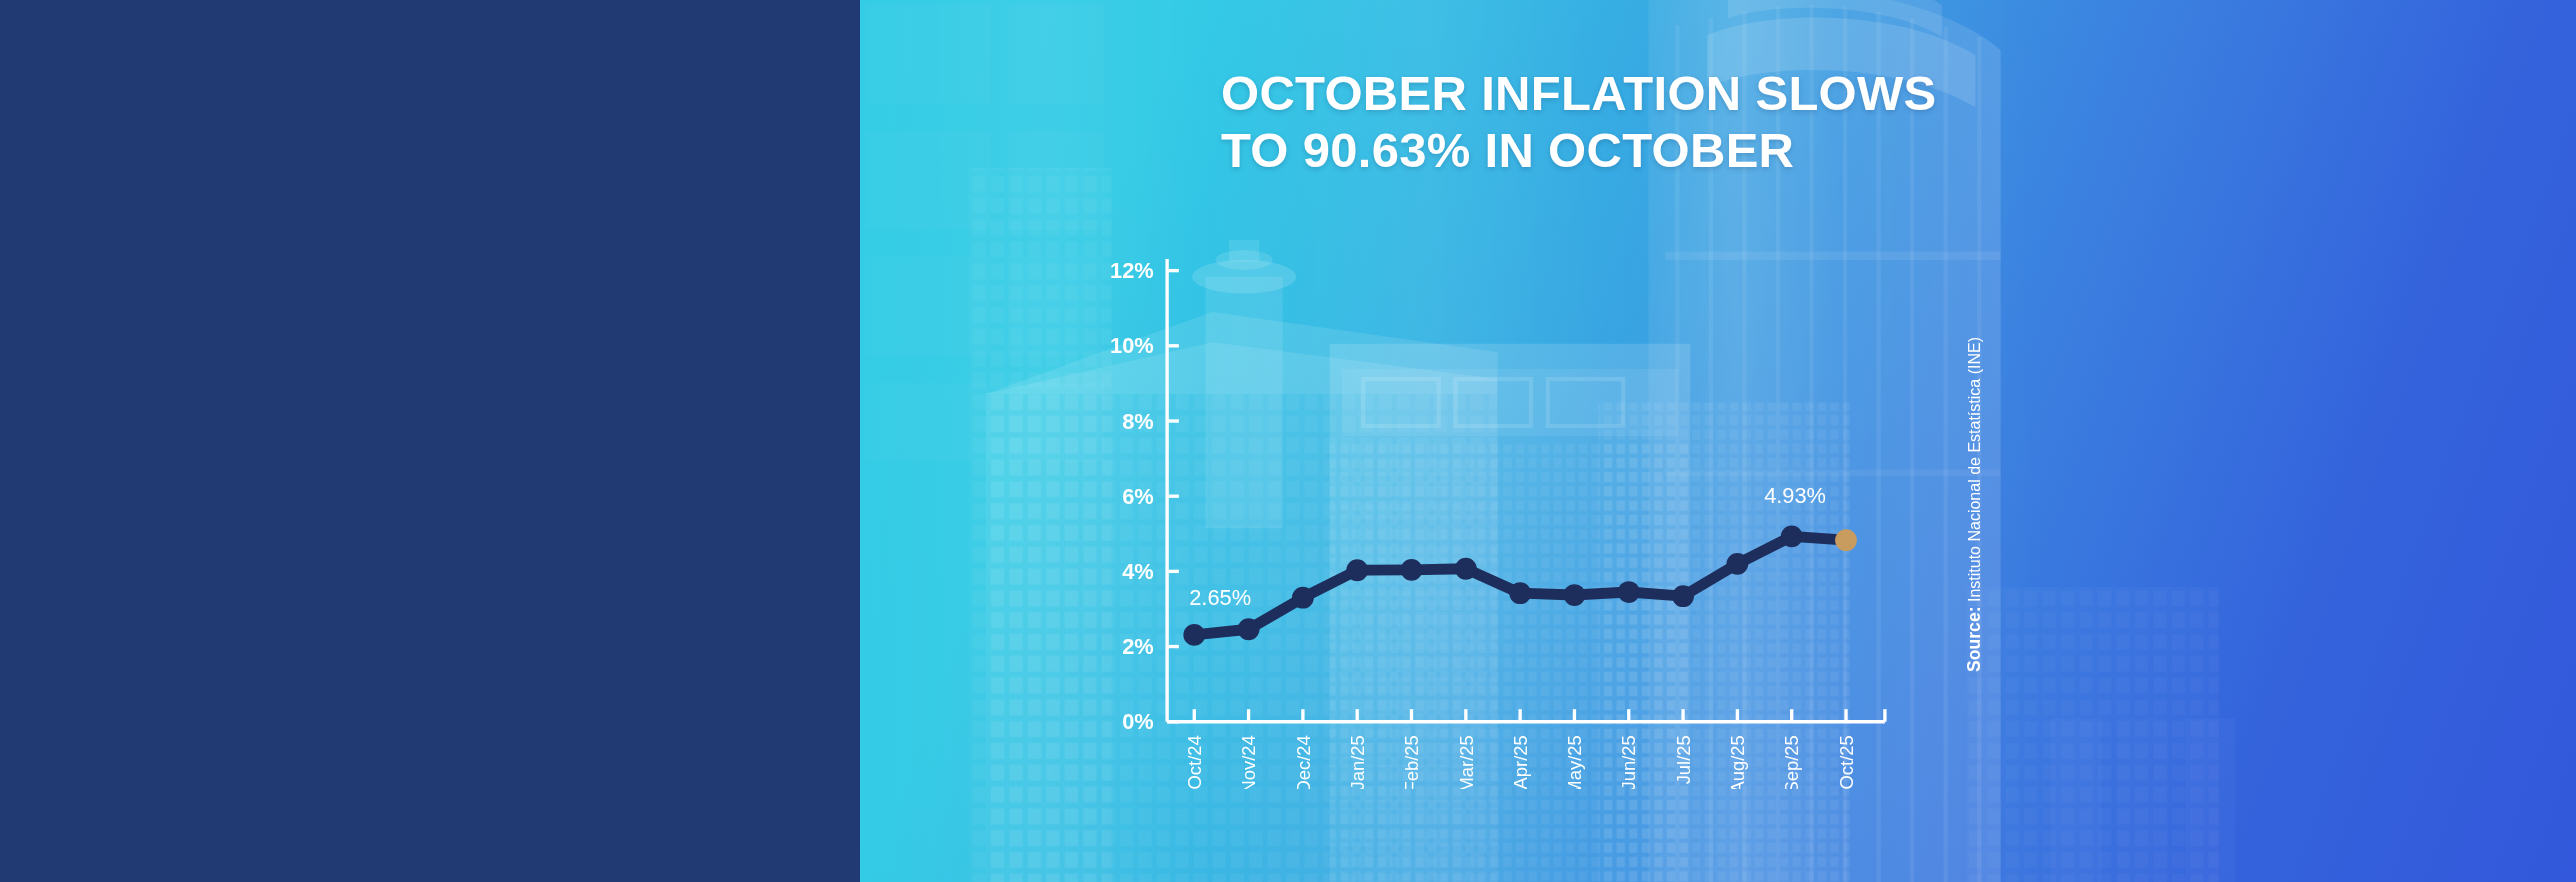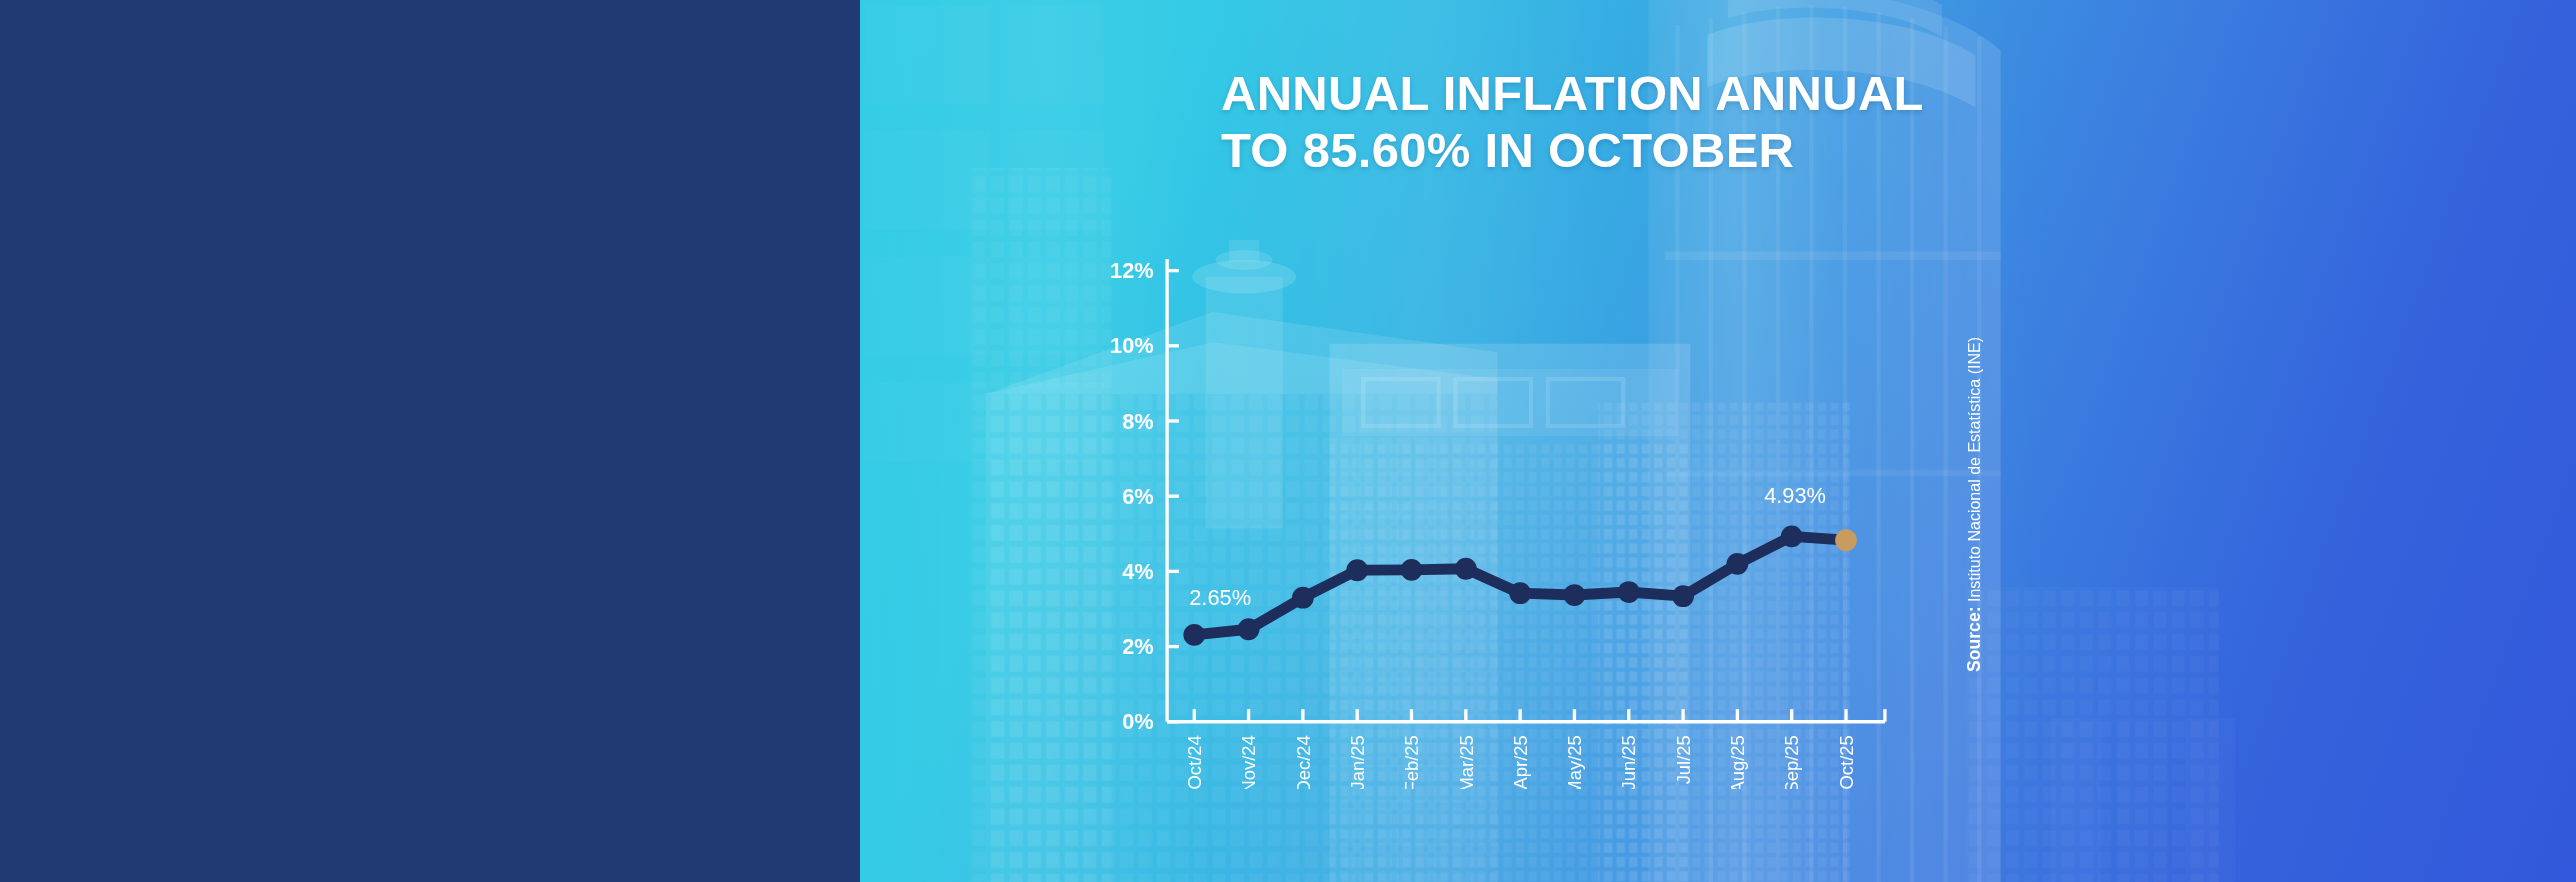--- a/index.html
+++ b/index.html
@@ -199,22 +199,22 @@
       <g opacity="0.5" fill="#ffffff">
         <rect x="1420" y="856" width="60" height="197" opacity="0.05"></rect>
         <rect x="1500" y="856" width="60" height="197" opacity="0.04"></rect>
         <rect x="1580" y="856" width="60" height="197" opacity="0.05"></rect>
       </g>
     </svg>
 
     <div class="sheen"></div>
 
     <div class="title">
-      <span class="line">ANNUAL INFLATION ANNUAL</span>
-      <span class="line">TO 85.60% IN OCTOBER</span>
+      <span class="line">OCTOBER INFLATION SLOWS</span>
+      <span class="line">TO 90.63% IN OCTOBER</span>
     </div>
 
     <div class="source-label">
       <span class="strong">Source:</span><span> Instituto Nacional de Estatística (INE)</span>
     </div>
 
     <div class="chart-wrap">
       <svg class="chart-svg" id="chart" width="805" height="537" viewBox="0 0 960 640">
         <g id="y-axis-group">
             <line x1="86" y1="8" x2="86" y2="560" stroke="#ffffff" stroke-width="4"></line>

